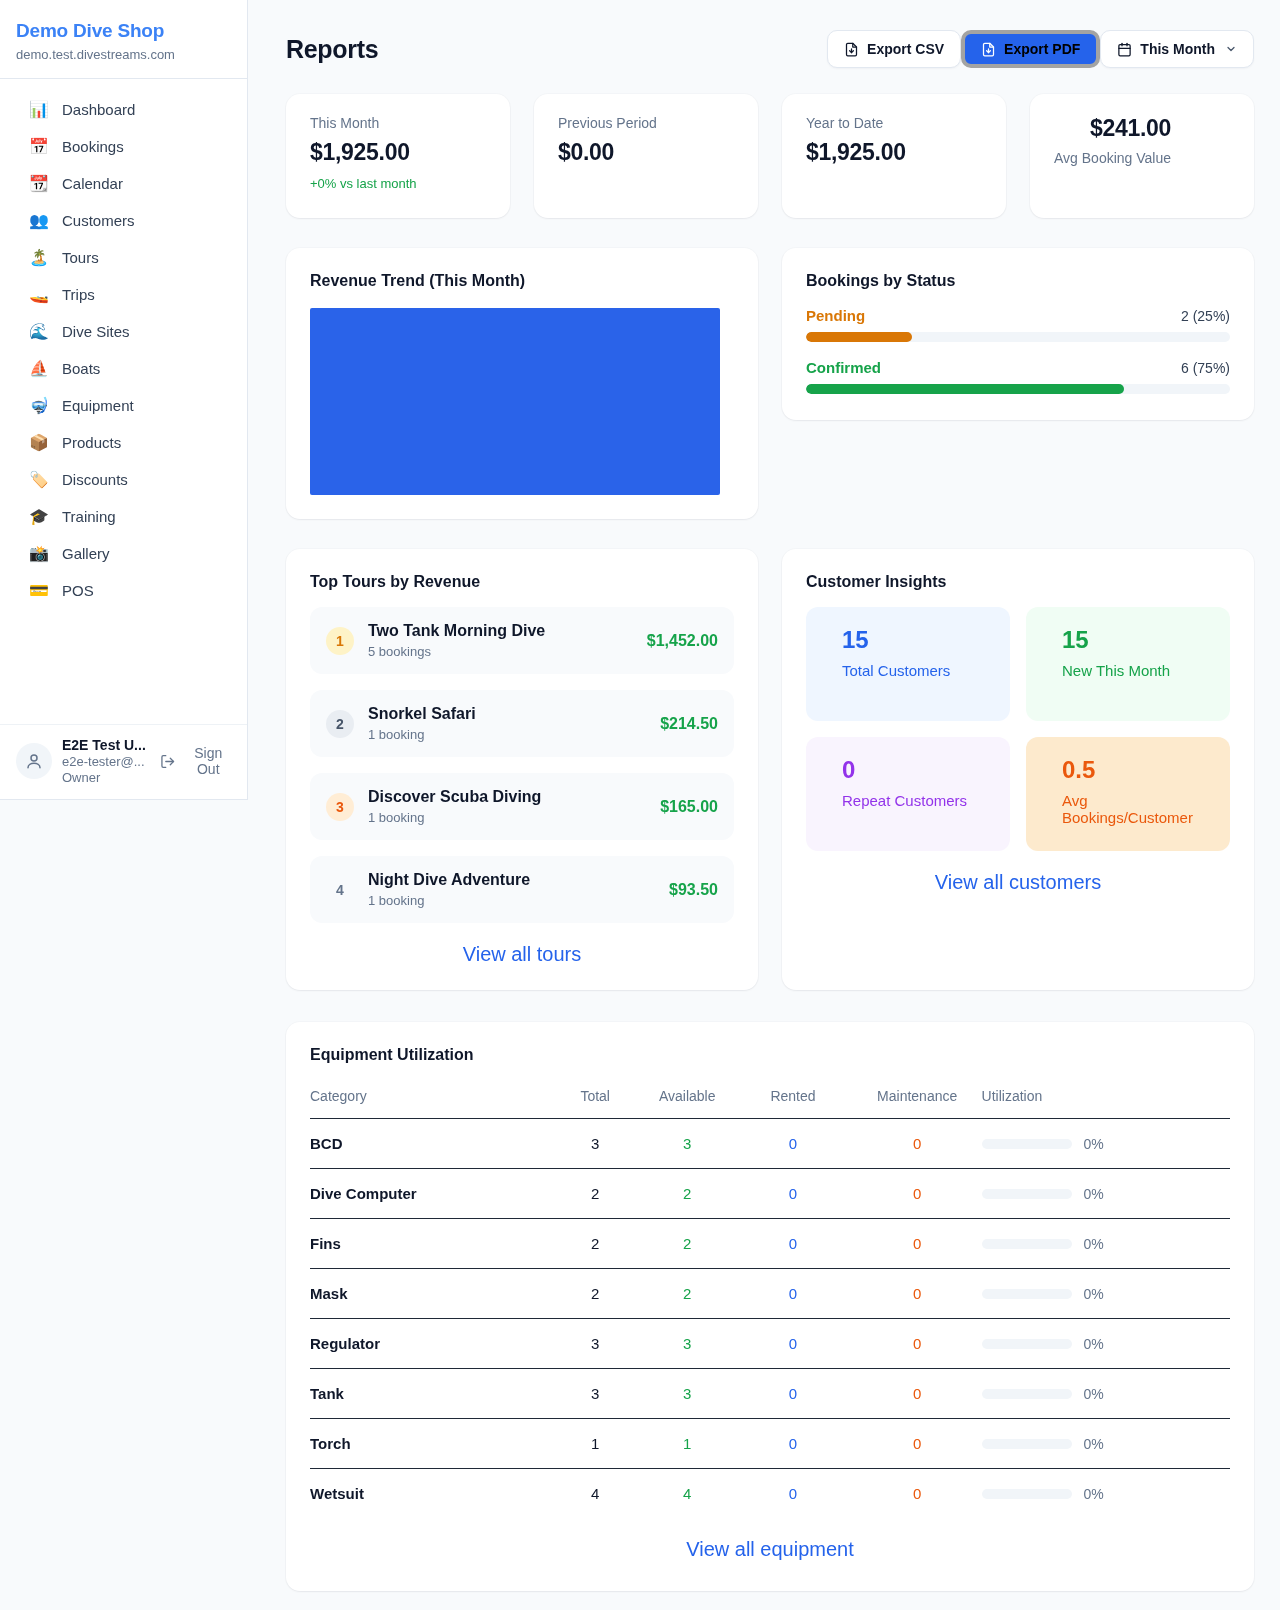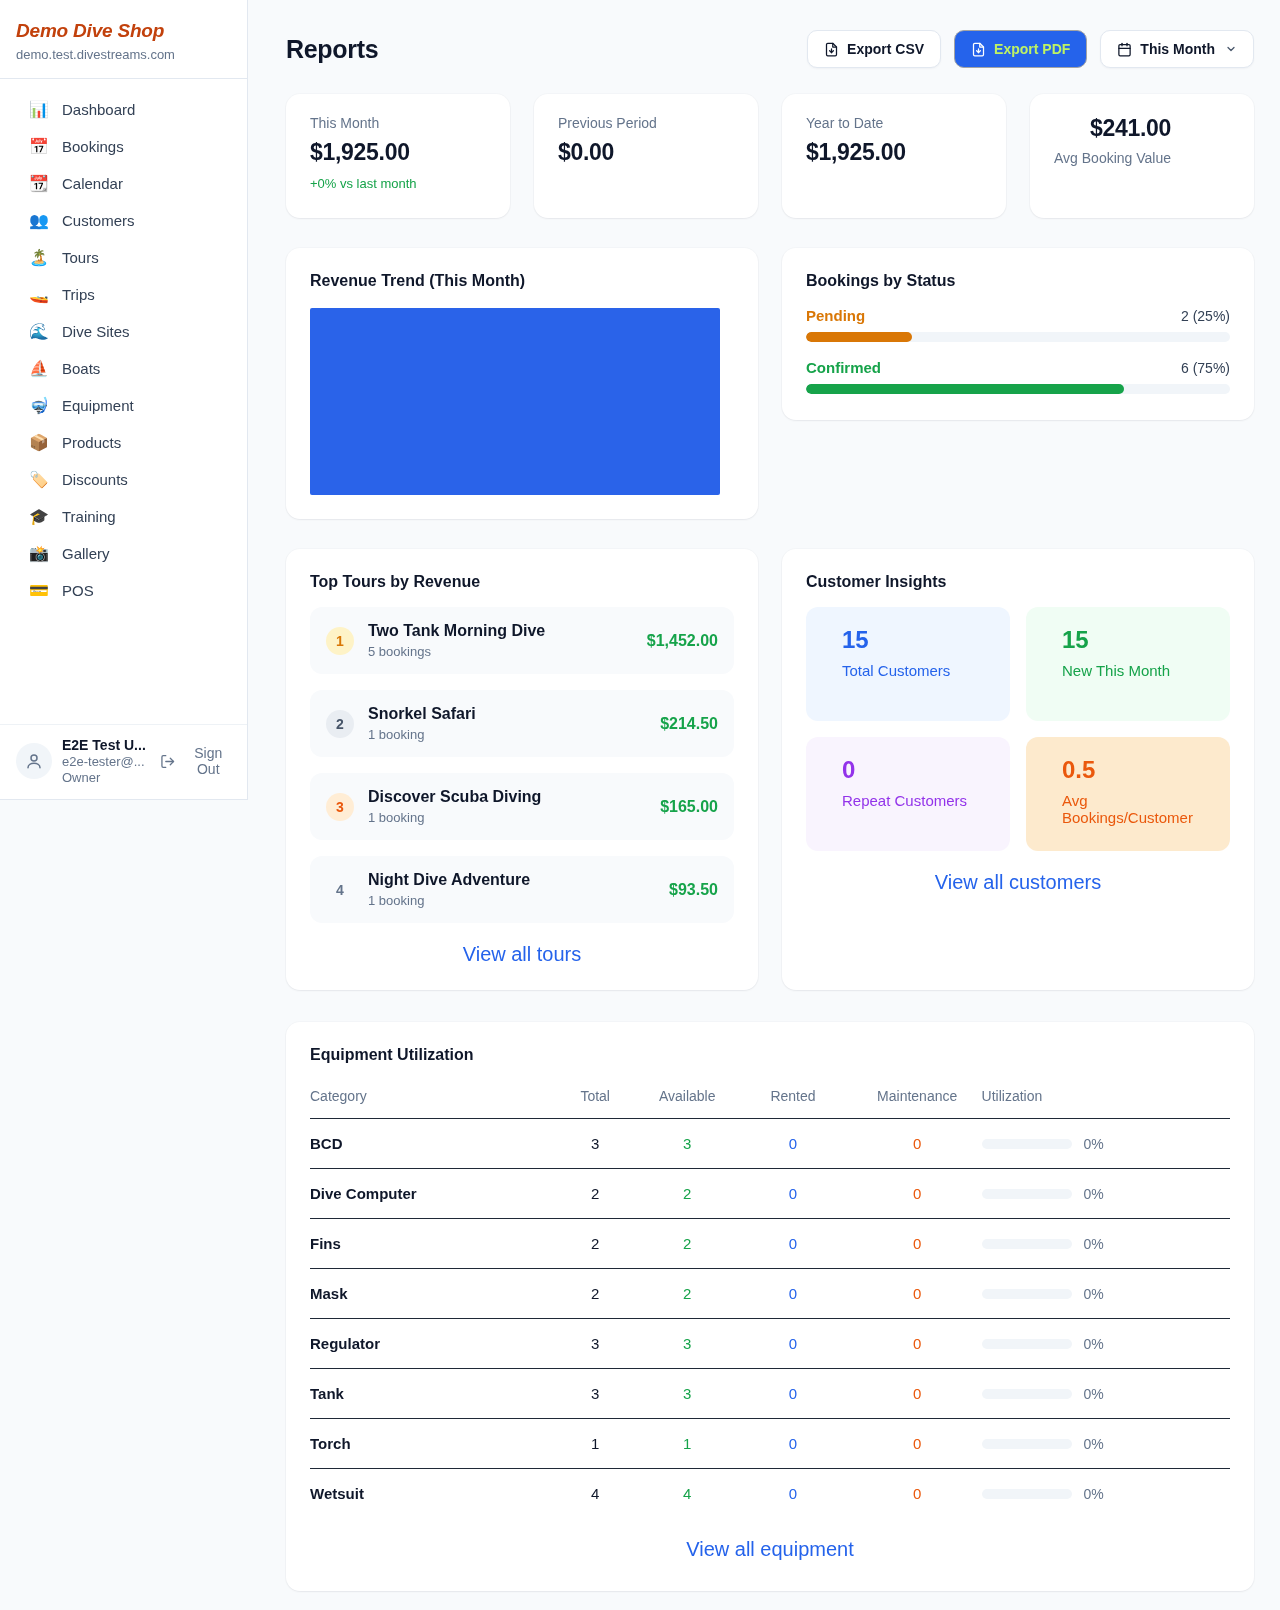--- a/index.html
+++ b/index.html
@@ -16,21 +16,21 @@
   
   .sidebar {
     position: absolute; left: 0; top: 0;
     width: 248px; height: 800px;
     background: #ffffff;
     border-right: 1px solid #e2e8f0;
     border-bottom: 1px solid #e2e8f0;
     display: flex; flex-direction: column;
   }
   .side-head { padding: 20px 16px 16px; border-bottom: 1px solid #e2e8f0; }
-  .shop-name { color: #c2410c; font-size: 19px; font-weight: 700; letter-spacing: -0.2px; font-style: italic; }
+  .shop-name { color: #3b82f6; font-size: 19px; font-weight: 700; letter-spacing: -0.2px; }
   .shop-domain { color: #64748b; font-size: 13px; margin-top: 5px; }
   .nav { padding: 12px 0 6px; flex: 1; }
   .nav-item {
     display: flex; align-items: center; gap: 13px;
     padding: 10px 14px 10px 29px;
     font-size: 15px; color: #334155; cursor: pointer;
   }
   .nav-icon { width: 20px; font-size: 16px; line-height: 1; text-align: center; flex: none; }
   .user-row {
     border-top: 1px solid #eef2f6;
@@ -49,28 +49,28 @@
     margin-left: auto; display: flex; align-items: center; gap: 8px;
     color: #64748b; font-size: 14px; cursor: pointer; background: none; border: none;
     font-family: inherit;
   }
 
   
   .main { position: absolute; left: 254px; top: 0; width: 1032px; padding: 30px 32px 0; }
 
   .page-head { display: flex; align-items: center; justify-content: space-between; margin-bottom: 26px; }
   .page-title { font-size: 25px; font-weight: 700; letter-spacing: -0.3px; }
-  .head-actions { display: flex; gap: 13px; }
+  .head-actions { display: flex; }
   .btn {
     display: inline-flex; align-items: center; gap: 8px;
     height: 38px; padding: 0 16px; border-radius: 10px;
     font-size: 14px; font-weight: 600; font-family: inherit; cursor: pointer;
   }
   .btn-outline { background: #fff; border: 1px solid #e2e8f0; color: #0f172a; box-shadow: 0 1px 2px rgba(15,23,42,.04); }
-  .btn-primary { background: #2563eb; border: 1px solid #a3a3a3; color: #bef264; }
+  .btn-primary { background: #2563eb; border: 4px solid #a3a3a3; color: #000000; }
   .chev { margin-left: 2px; }
 
   .card {
     background: #fff; border-radius: 14px;
     box-shadow: 0 1px 2px rgba(15,23,42,.06), 0 0 0 1px rgba(15,23,42,.02);
   }
   .card-title { font-size: 16px; font-weight: 700; }
 
   
   .stats { display: grid; grid-template-columns: repeat(4, 1fr); gap: 24px; margin-bottom: 30px; }

